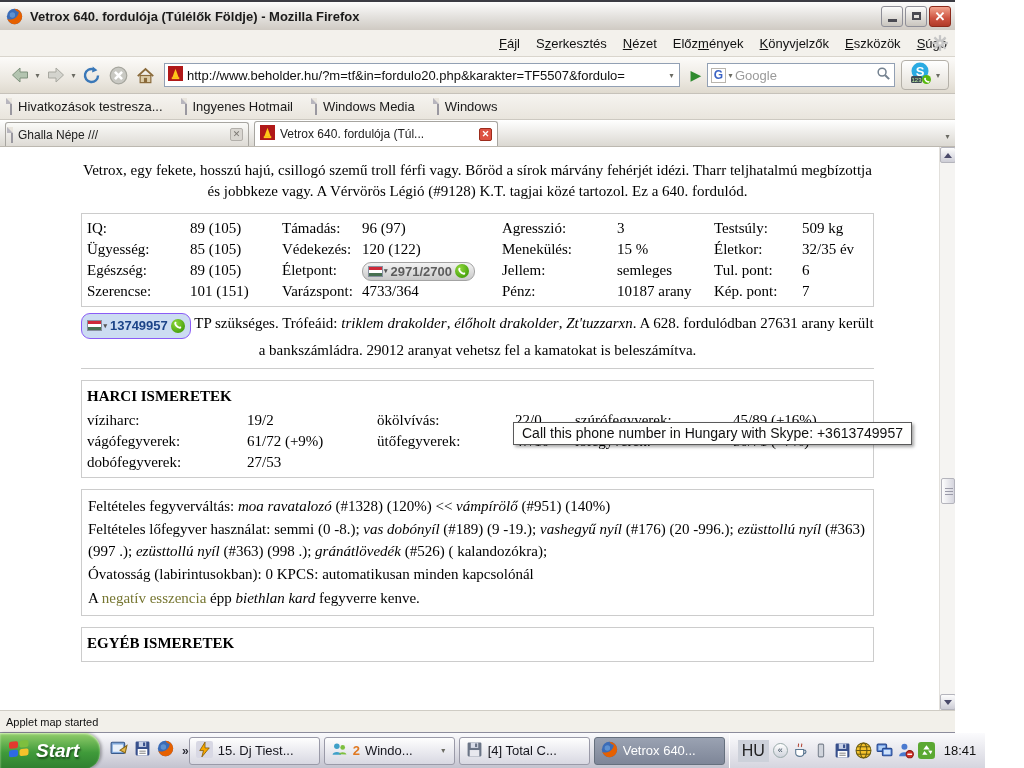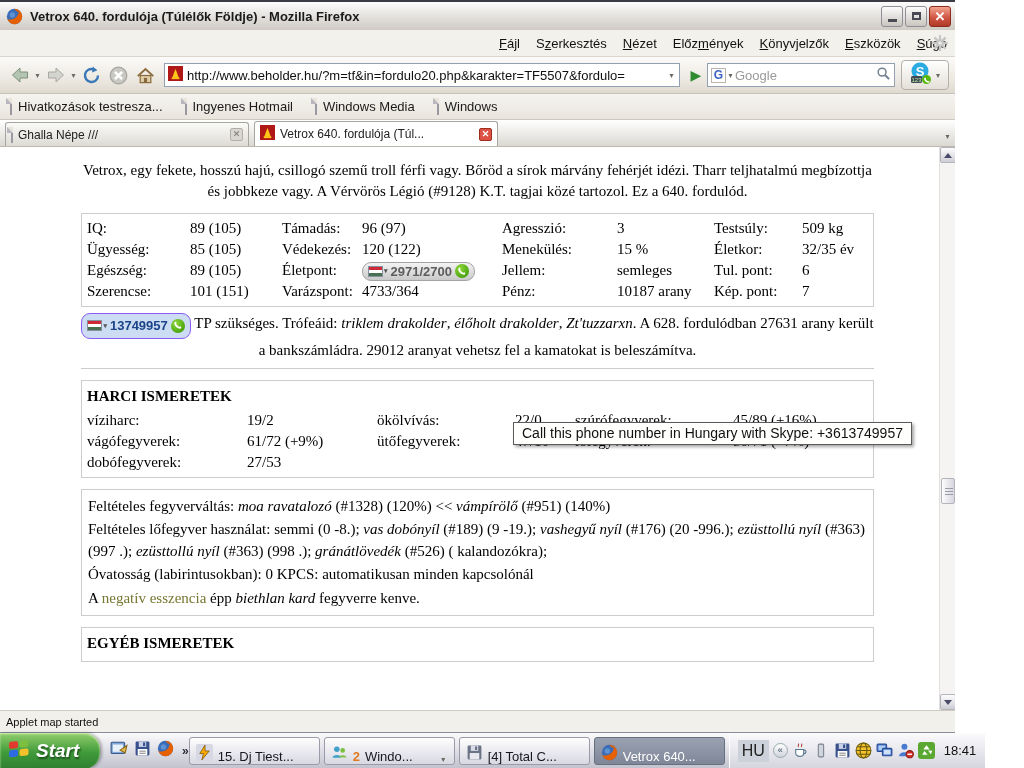--- a/index.html
+++ b/index.html
@@ -137,21 +137,21 @@
   .startbtn { height:36px; width:100px; flex:none; border-radius:0 16px 16px 0;
     background:linear-gradient(#93ce6c,#3f9a3a 55%,#2f7f2f);
     box-shadow:inset 0 1px 2px #d2f0b8, 2px 0 3px rgba(0,0,0,.3);
     display:flex; align-items:center; gap:6px; padding-left:8px;
     color:#fff; font-size:19px; font-weight:bold; font-style:italic;
     text-shadow:1px 2px 2px #1d4d1d; }
   .ql { display:flex; align-items:center; gap:6px; padding:0 6px 0 10px; }
   .ql-overflow { font-size:12px; font-weight:bold; color:#2a2a34; margin-left:2px; }
   .task { height:28px; width:131px; flex:none; margin-right:4px; border-radius:3px;
     border:1px solid #9a9aa8; background:linear-gradient(#fefefe,#d8d8e2);
-    display:flex; align-items:flex-end; gap:5px; padding:0 6px; font-size:13px; color:#16161e;
+    display:flex; align-items:center; gap:5px; padding:0 6px; font-size:13px; color:#16161e;
     white-space:nowrap; overflow:hidden; }
   .task.active { background:linear-gradient(#9aa2b2,#7e8698); color:#fff; border-color:#66707e; }
   .task .cnt { color:#e07820; font-weight:bold; }
   .tray { margin-left:auto; height:36px; display:flex; align-items:center; gap:4px;
     padding:0 9px 0 8px; border-left:1px solid #fff;
     background:linear-gradient(#fbfbfd,#d4d4de); }
   .lang { font-size:16px; background:#cdd1da; padding:2px 4px; color:#222; }
   .chev { width:15px; height:15px; border-radius:50%; background:linear-gradient(#fff,#cfd3dc);
     border:1px solid #9aa; font-size:9px; line-height:13px; text-align:center; color:#345; }
   .clock { font-size:13px; color:#111; margin-left:5px; }

